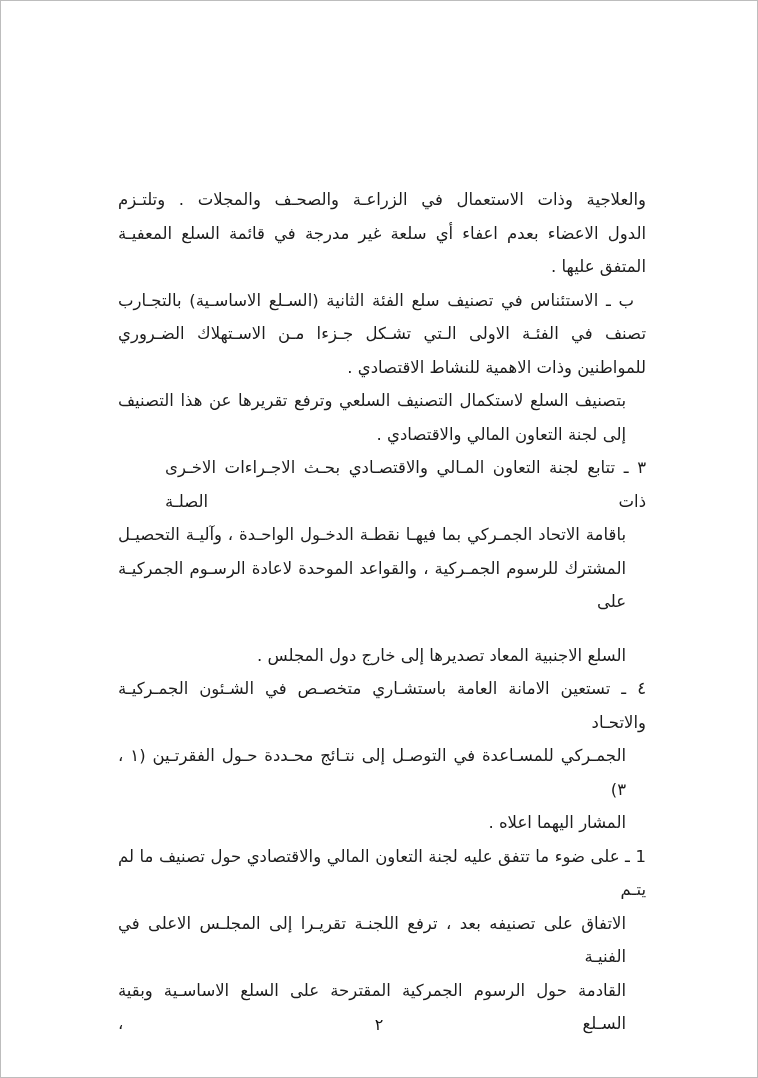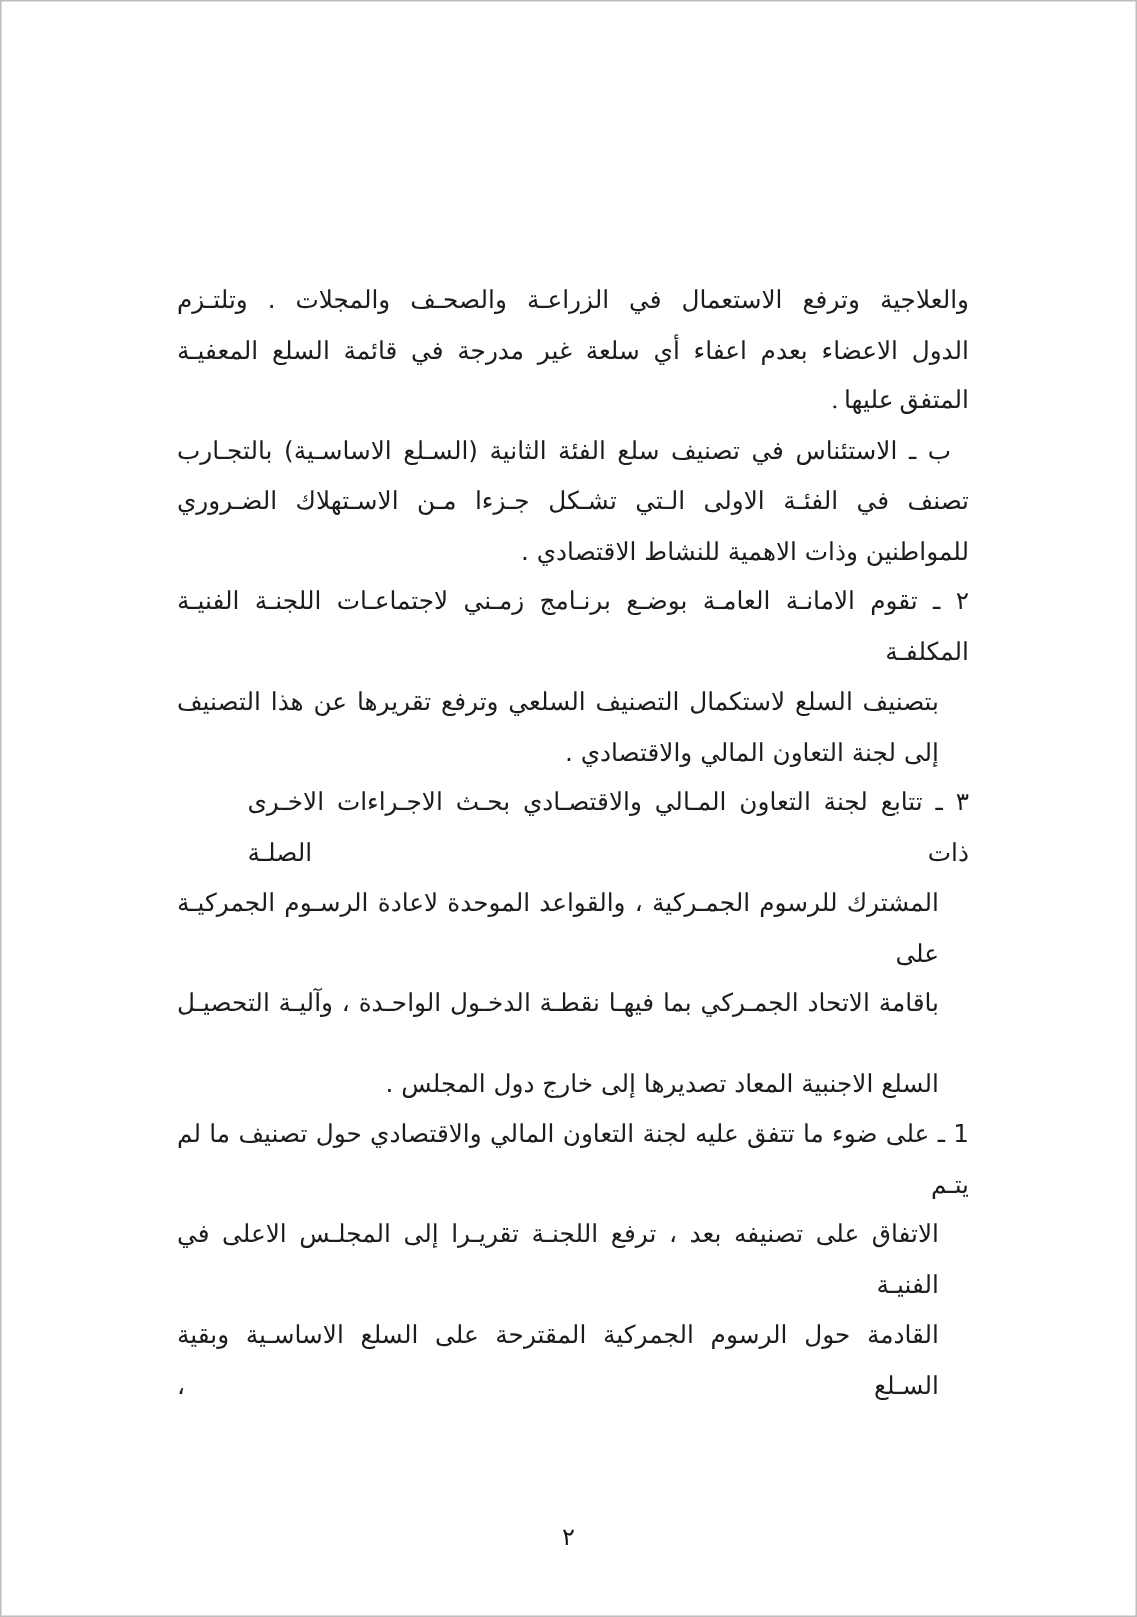--- a/index.html
+++ b/index.html
@@ -54,39 +54,43 @@
     direction: rtl;
   }
 </style>
 </head>
 <body>
 
 <div class="page-frame"></div>
 
 <div class="text-block" dir="rtl">
     <div class="paragraph">
-      <div class="line" style="padding-right: 0px;">والعلاجية وترفع الاستعمال في الزراعـة والصحـف والمجلات . وتلتـزم</div>
+      <div class="line" style="padding-right: 0px;">والعلاجية وذات الاستعمال في الزراعـة والصحـف والمجلات . وتلتـزم</div>
       <div class="line" style="padding-right: 0px;">الدول الاعضاء بعدم اعفاء أي سلعة غير مدرجة في قائمة السلع المعفيـة</div>
-      <div class="line last" style="padding-right: 0px; font-family: Liberation Serif, serif;">المتفق عليها .</div>
+      <div class="line last" style="padding-right: 0px;">المتفق عليها .</div>
     </div>
     <div class="paragraph">
       <div class="line" style="padding-right: 12px;">ب ـ الاستئناس في تصنيف سلع الفئة الثانية (السـلع الاساسـية) بالتجـارب</div>
       <div class="line" style="padding-right: 0px;">تصنف في الفئـة الاولى الـتي تشـكل جـزءا مـن الاسـتهلاك الضـروري</div>
       <div class="line last" style="padding-right: 0px;">للمواطنين وذات الاهمية للنشاط الاقتصادي .</div>
     </div>
     <div class="paragraph">
-      <div class="line" style="padding-right: 0px;">٢ ـ تقوم الامانـة العامـة بوضـع برنـامج زمـني لاجتماعـات اللجنـة الفنيـة المكلفـة</div>
       <div class="line" style="padding-right: 20px;">بتصنيف السلع لاستكمال التصنيف السلعي وترفع تقريرها عن هذا التصنيف</div>
       <div class="line last" style="padding-right: 20px;">إلى لجنة التعاون المالي والاقتصادي .</div>
     </div>
     <div class="paragraph">
       <div class="line" style="padding-right: 0px; margin-left: 47px;">٣ ـ تتابع لجنة التعاون المـالي والاقتصـادي بحـث الاجـراءات الاخـرى ذات الصلـة</div>
+      <div class="line" style="padding-right: 20px;">باقامة الاتحاد الجمـركي بما فيهـا نقطـة الدخـول الواحـدة ، وآليـة التحصيـل</div>
       <div class="line" style="padding-right: 20px;">المشترك للرسوم الجمـركية ، والقواعد الموحدة لاعادة الرسـوم الجمركيـة على</div>
-      <div class="line" style="padding-right: 20px;">باقامة الاتحاد الجمـركي بما فيهـا نقطـة الدخـول الواحـدة ، وآليـة التحصيـل</div>
       <div class="line last" style="padding-right: 20px; margin-top: 20px;">السلع الاجنبية المعاد تصديرها إلى خارج دول المجلس .</div>
+    </div>
+    <div class="paragraph">
+      <div class="line" style="padding-right: 0px;">٤ ـ تستعين الامانة العامة باستشـاري متخصـص في الشـئون الجمـركيـة والاتحـاد</div>
+      <div class="line" style="padding-right: 20px;">الجمـركي للمسـاعدة في التوصـل إلى نتـائج محـددة حـول الفقرتـين (١ ، ٣)</div>
+      <div class="line last" style="padding-right: 20px;">المشار اليهما اعلاه .</div>
     </div>
     <div class="paragraph">
       <div class="line" style="padding-right: 0px;">1 ـ على ضوء ما تتفق عليه لجنة التعاون المالي والاقتصادي حول تصنيف ما لم يتـم</div>
       <div class="line" style="padding-right: 20px;">الاتفاق على تصنيفه بعد ، ترفع اللجنـة تقريـرا إلى المجلـس الاعلى في الفنيـة</div>
       <div class="line" style="padding-right: 20px;">القادمة حول الرسوم الجمركية المقترحة على السلع الاساسـية وبقية السـلع ،</div>
     </div>
   </div>
 
 <div class="page-number">٢</div>
 

